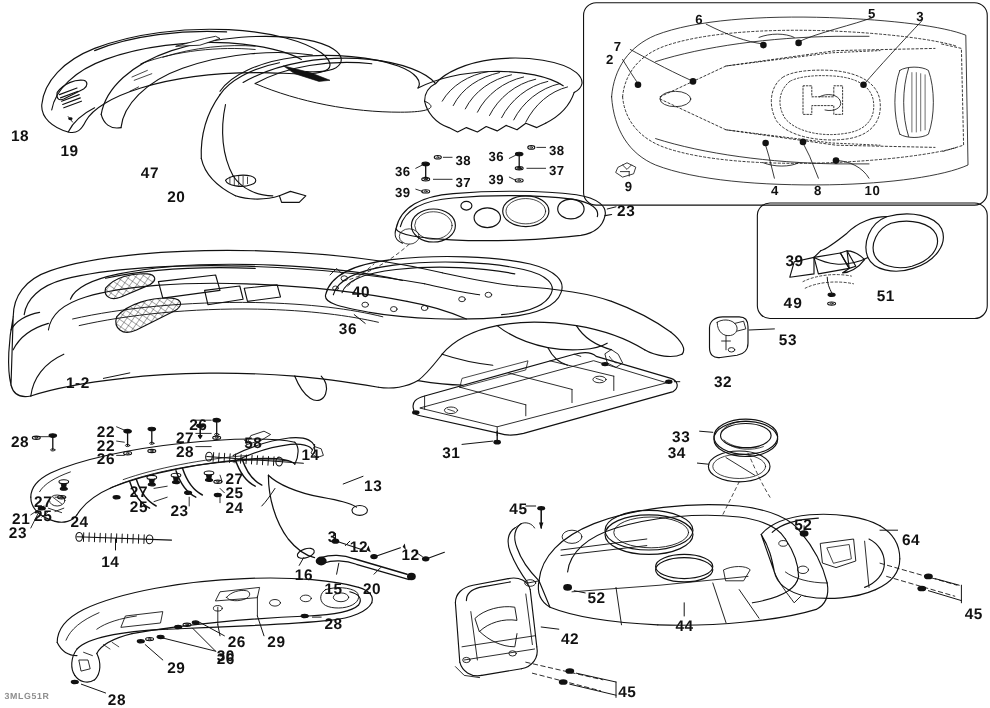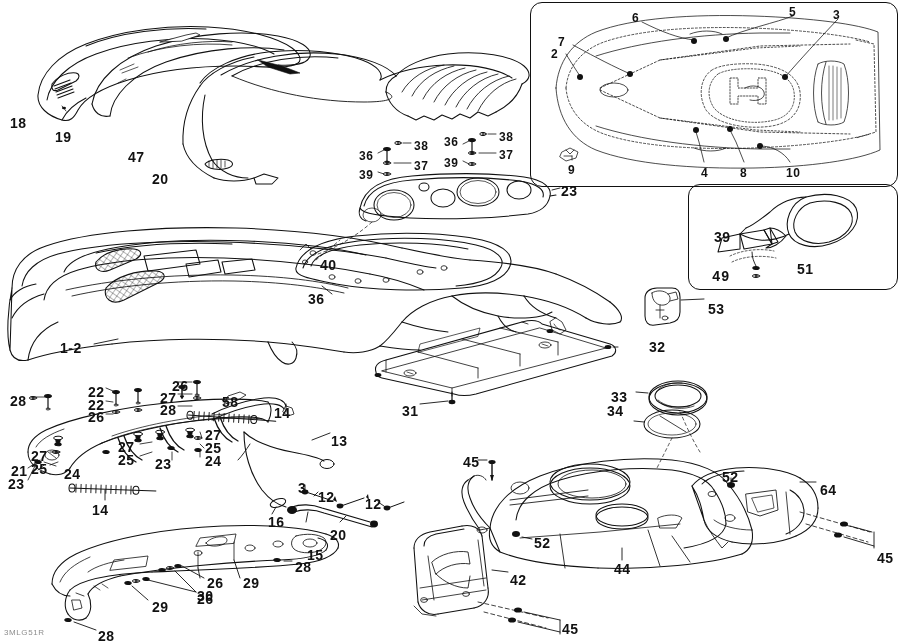--- a/index.html
+++ b/index.html
@@ -23,21 +23,21 @@
     line-height:1;
     user-select:none;
   }
   .cal.sm{font-size:12px;}
   .cal.lg{font-size:14px;}
   .wm{
     position:absolute;
     left:4px;top:628px;
     font-family:"Liberation Sans", sans-serif;
     font-size:8px;
-    font-weight:400;
+    font-weight:700;
     color:#8d8d8d;
     letter-spacing:0.6px;
   }
   .inset{
     position:absolute;
     border:1.3px solid #111;
     border-radius:12px;
     background:transparent;
   }
 </style>
@@ -810,21 +810,21 @@
       <div class="cal lg" style="left: 31px; top: 462px;">25</div>
       <div class="cal lg" style="left: 64px; top: 467px;">24</div>
       <div class="cal lg" style="left: 11px; top: 464px;">21</div>
       <div class="cal lg" style="left: 8px; top: 477px;">23</div>
       <div class="cal lg" style="left: 274px; top: 406px;">14</div>
       <div class="cal lg" style="left: 92px; top: 503px;">14</div>
       <div class="cal lg" style="left: 331px; top: 434px;">13</div>
       <div class="cal lg" style="left: 298px; top: 481px;">3</div>
       <div class="cal lg" style="left: 318px; top: 490px;">12</div>
       <div class="cal lg" style="left: 268px; top: 515px;">16</div>
-      <div class="cal lg" style="left: 295px; top: 548px; margin-left: 12px;">15</div>
+      <div class="cal lg" style="left: 295px; top: 528px;">15</div>
       <div class="cal lg" style="left: 330px; top: 528px;">20</div>
       <div class="cal lg" style="left: 365px; top: 497px;">12</div>
       <div class="cal lg" style="left: 295px; top: 560px;">28</div>
       <div class="cal lg" style="left: 243px; top: 576px;">29</div>
       <div class="cal lg" style="left: 207px; top: 576px;">26</div>
       <div class="cal lg" style="left: 197px; top: 589px;">30</div>
       <div class="cal lg" style="left: 197px; top: 592px;">26</div>
       <div class="cal lg" style="left: 152px; top: 600px;">29</div>
       <div class="cal lg" style="left: 98px; top: 629px;">28</div>
       <div class="cal lg" style="left: 463px; top: 455px;">45</div>

